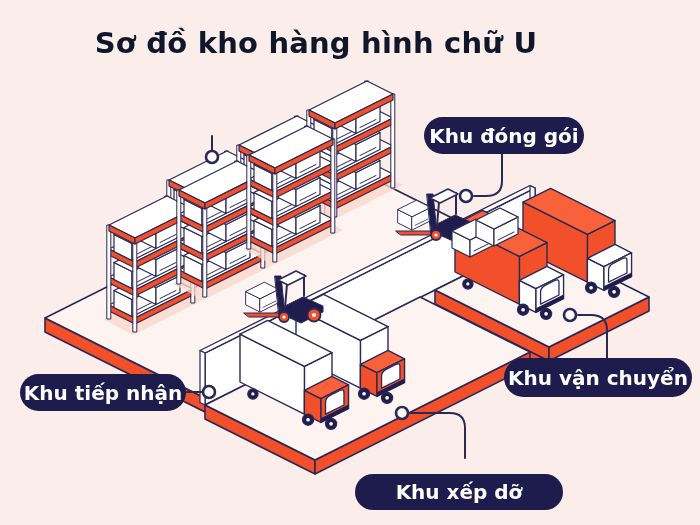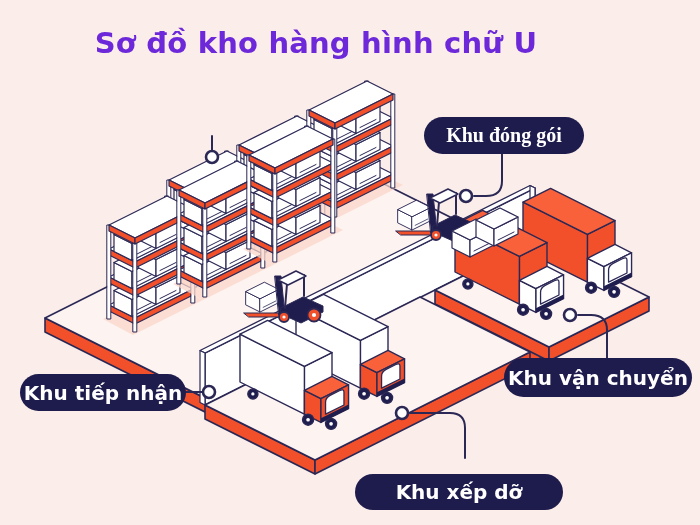--- a/index.html
+++ b/index.html
@@ -1,25 +1,25 @@
 <!DOCTYPE html>
 <html><head>
 <meta charset="utf-8">
 <style>
   html,body{margin:0;padding:0;}
   #stage{position:relative;width:700px;height:525px;background:#fbeeea;overflow:hidden;
          font-family:"DejaVu Sans","Liberation Sans",sans-serif;}
   #scene{position:absolute;left:0;top:0;}
   .title{position:absolute;left:0;top:26px;width:632px;text-align:center;
-         font-size:29px;font-weight:bold;color:#6d28d9;letter-spacing:.2px;}
+         font-size:29px;font-weight:bold;color:#0f172a;letter-spacing:.2px;}
   .pill{position:absolute;background:#1e1b4d;color:#ffffff;border-radius:20px;
         display:flex;align-items:center;justify-content:center;
         font-weight:bold;font-size:20px;white-space:nowrap;}
   .pill-storage  {left:138px;top:99px; width:168px;height:37px;}
-  .pill-packing  {left:424px;top:117px;width:160px;height:37px;font-family:Liberation Serif, serif;}
+  .pill-packing  {left:424px;top:117px;width:160px;height:37px;}
   .pill-receiving{left:20px; top:374px;width:166px;height:37px;}
   .pill-shipping {left:504px;top:358px;width:188px;height:39px;}
   .pill-loading  {left:355px;top:474px;width:208px;height:36px;}
   .ln{stroke:#2b2856;stroke-linejoin:round;stroke-linecap:round;}
   .white{fill:#ffffff;} .orange{fill:#f1502a;} .navy{fill:#1f1c4e;}
   .floor{fill:#fdf3f0;} .shadow{fill:#f9d6c9;}
   .truck-orange{--c1:#f1502a;--c2:#f8613a;--k1:#ffffff;--k2:#ffffff;}
   .truck-white {--c1:#ffffff;--c2:#ffffff;--k1:#f1502a;--k2:#f8613a;}
   .c1{fill:var(--c1);} .c2{fill:var(--c2);} .k1{fill:var(--k1);} .k2{fill:var(--k2);}
 </style>

